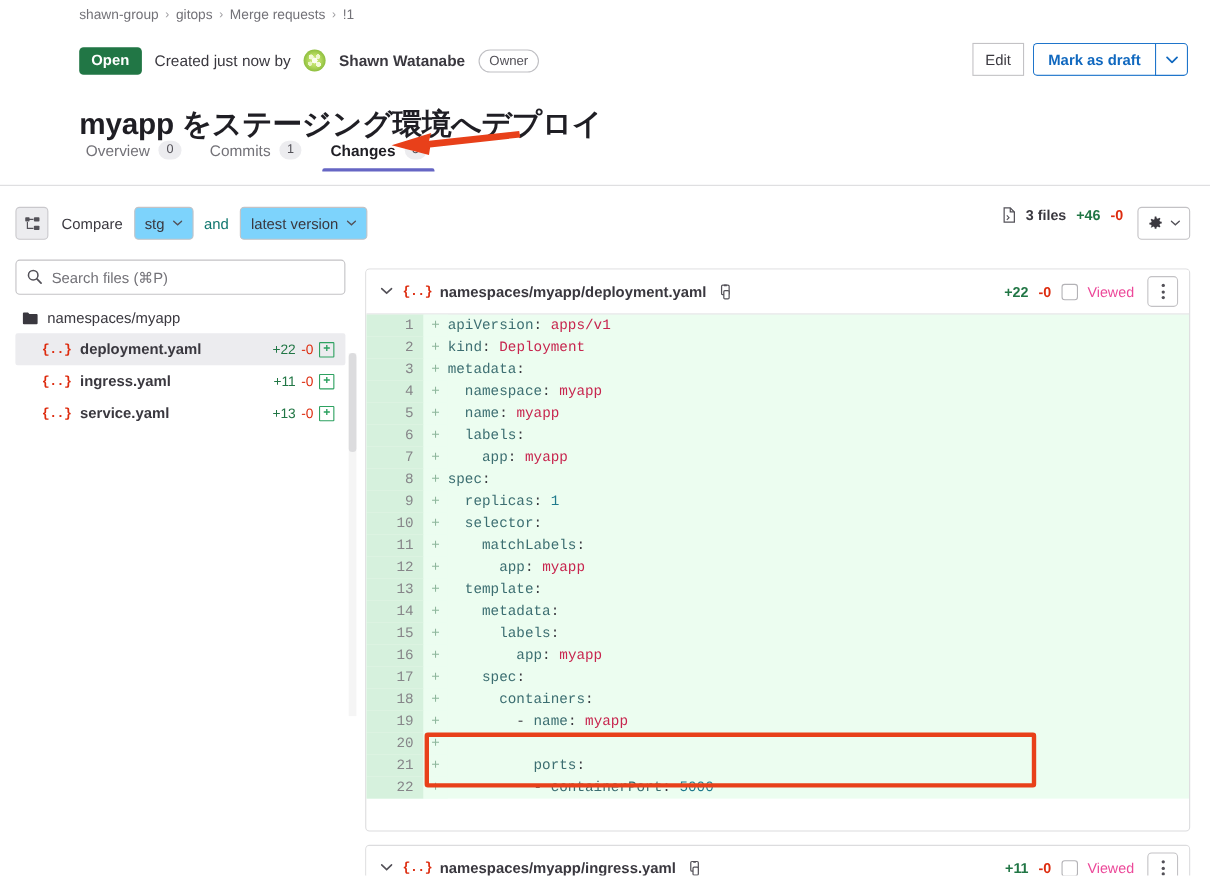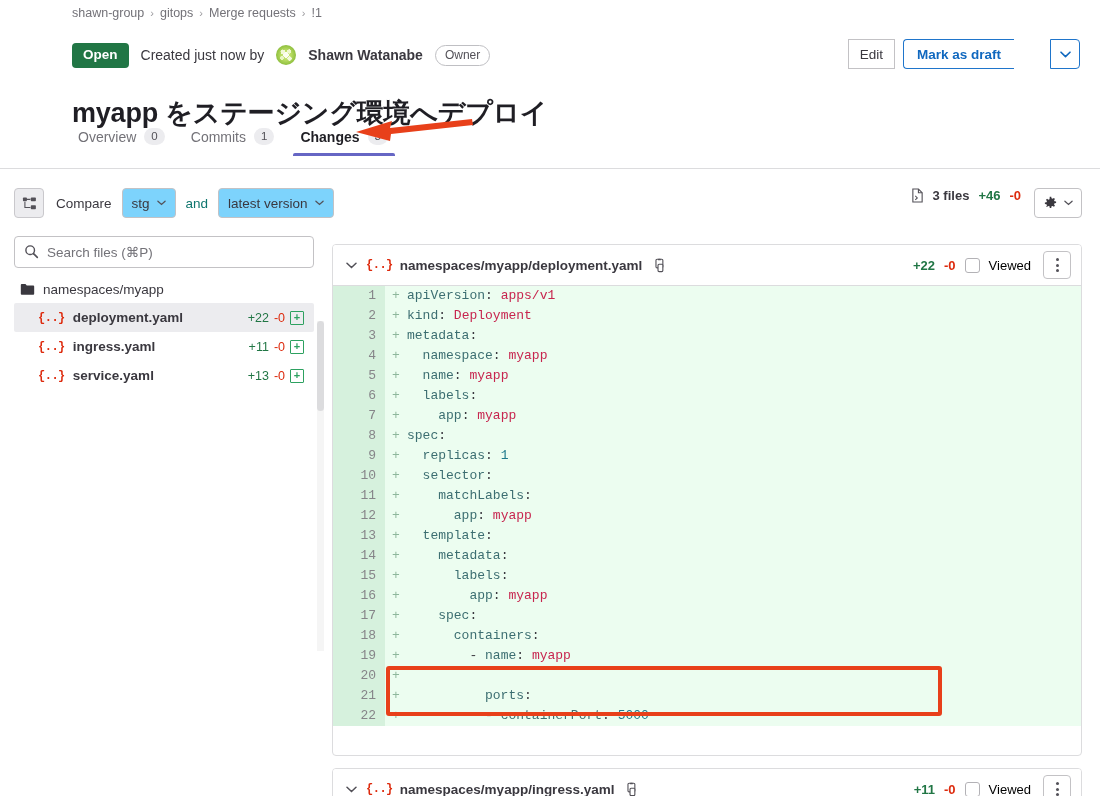--- a/index.html
+++ b/index.html
@@ -62,21 +62,21 @@
     display: flex; align-items: center; gap: 8px;
   }
   .btn {
     font-family: "Liberation Sans", sans-serif;
     font-size: 13.5px; background: #fff;
     border: 1px solid #c3c2c5; border-radius: 0;
     padding: 0 11px; height: 30px;
     display: flex; align-items: center; justify-content: center;
     color: #3a383f; cursor: pointer; white-space: nowrap;
   }
-  .btn-confirm-group { display: flex; gap: 36px; }
+  .btn-confirm-group { display: flex; }
   .btn-confirm {
     border: 1px solid #1f75cb; color: #1068bf; font-weight: bold;
     border-radius: 4px 0 0 4px; border-right: none; padding: 0 13px;
     height: 30px; display: flex; align-items: center; background: #fff;
     font-size: 13.5px; cursor: pointer;
   }
   .btn-confirm-caret {
     border: 1px solid #1f75cb; color: #1068bf;
     border-radius: 0 4px 4px 0; width: 30px; height: 30px;
     display: flex; align-items: center; justify-content: center;
@@ -214,21 +214,21 @@
   .copy-icon-btn {
     margin-left: 11px; cursor: pointer; display: flex; align-items: center;
   }
   .diff-head-right {
     margin-left: auto; display: flex; align-items: center; gap: 9px;
   }
   .chk {
     width: 15px; height: 15px; border: 1.5px solid #b3b2b6;
     border-radius: 3px; background: #fff; cursor: pointer;
   }
-  .viewed-label { font-size: 13px; color: #000000; text-align: right; }
+  .viewed-label { font-size: 13px; color: #ec4899; text-align: right; }
   .kebab-btn {
     border: 1px solid #c3c2c5; border-radius: 4px; background: #fff;
     width: 28px; height: 28px; display: flex; flex-direction: column;
     align-items: center; justify-content: center; gap: 2.5px; cursor: pointer;
     margin-left: 3px;
   }
   .kebab-btn i { width: 3px; height: 3px; border-radius: 50%; background: #535158; display: block; }
 
   
   .code-area { background: #ecfdf0; position: relative; }

